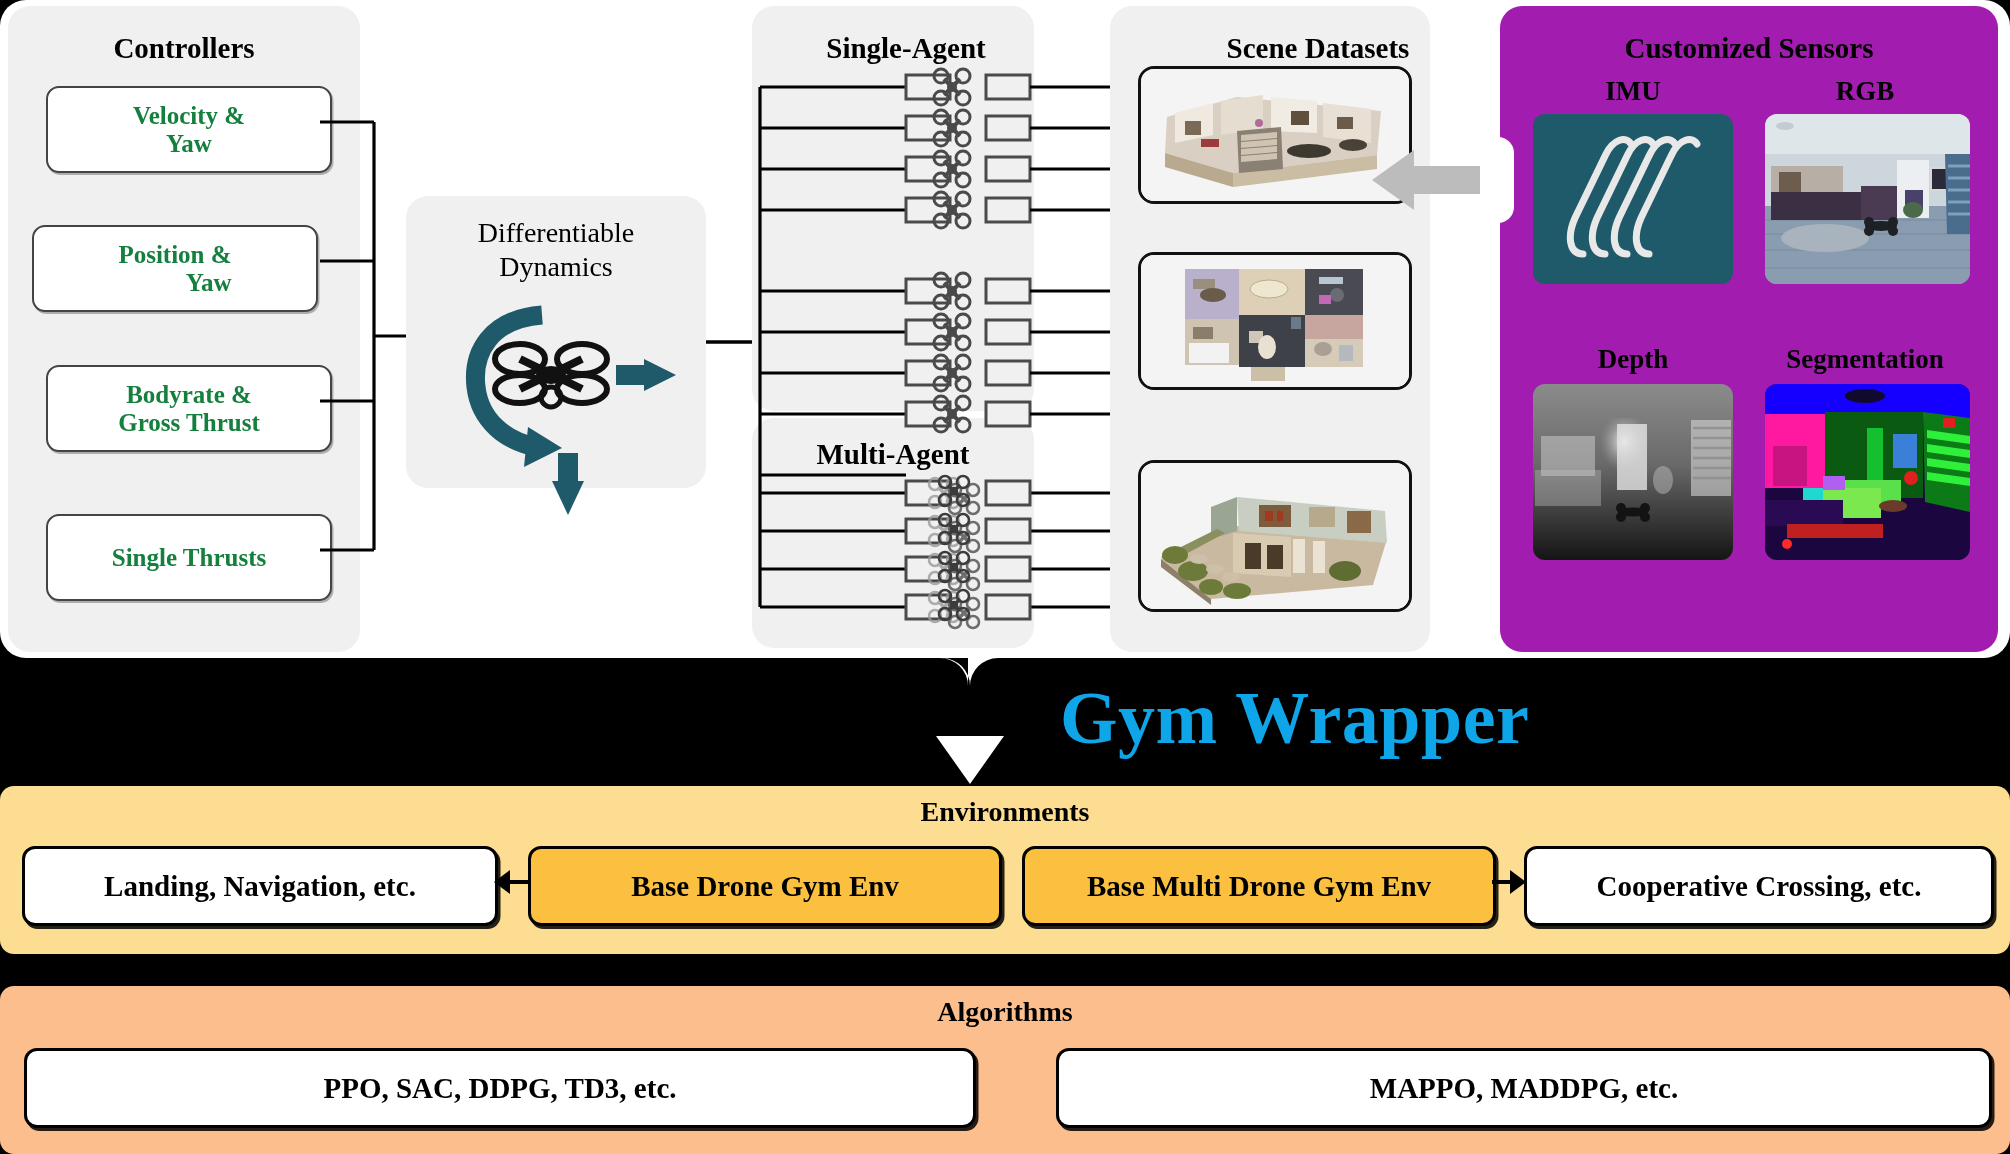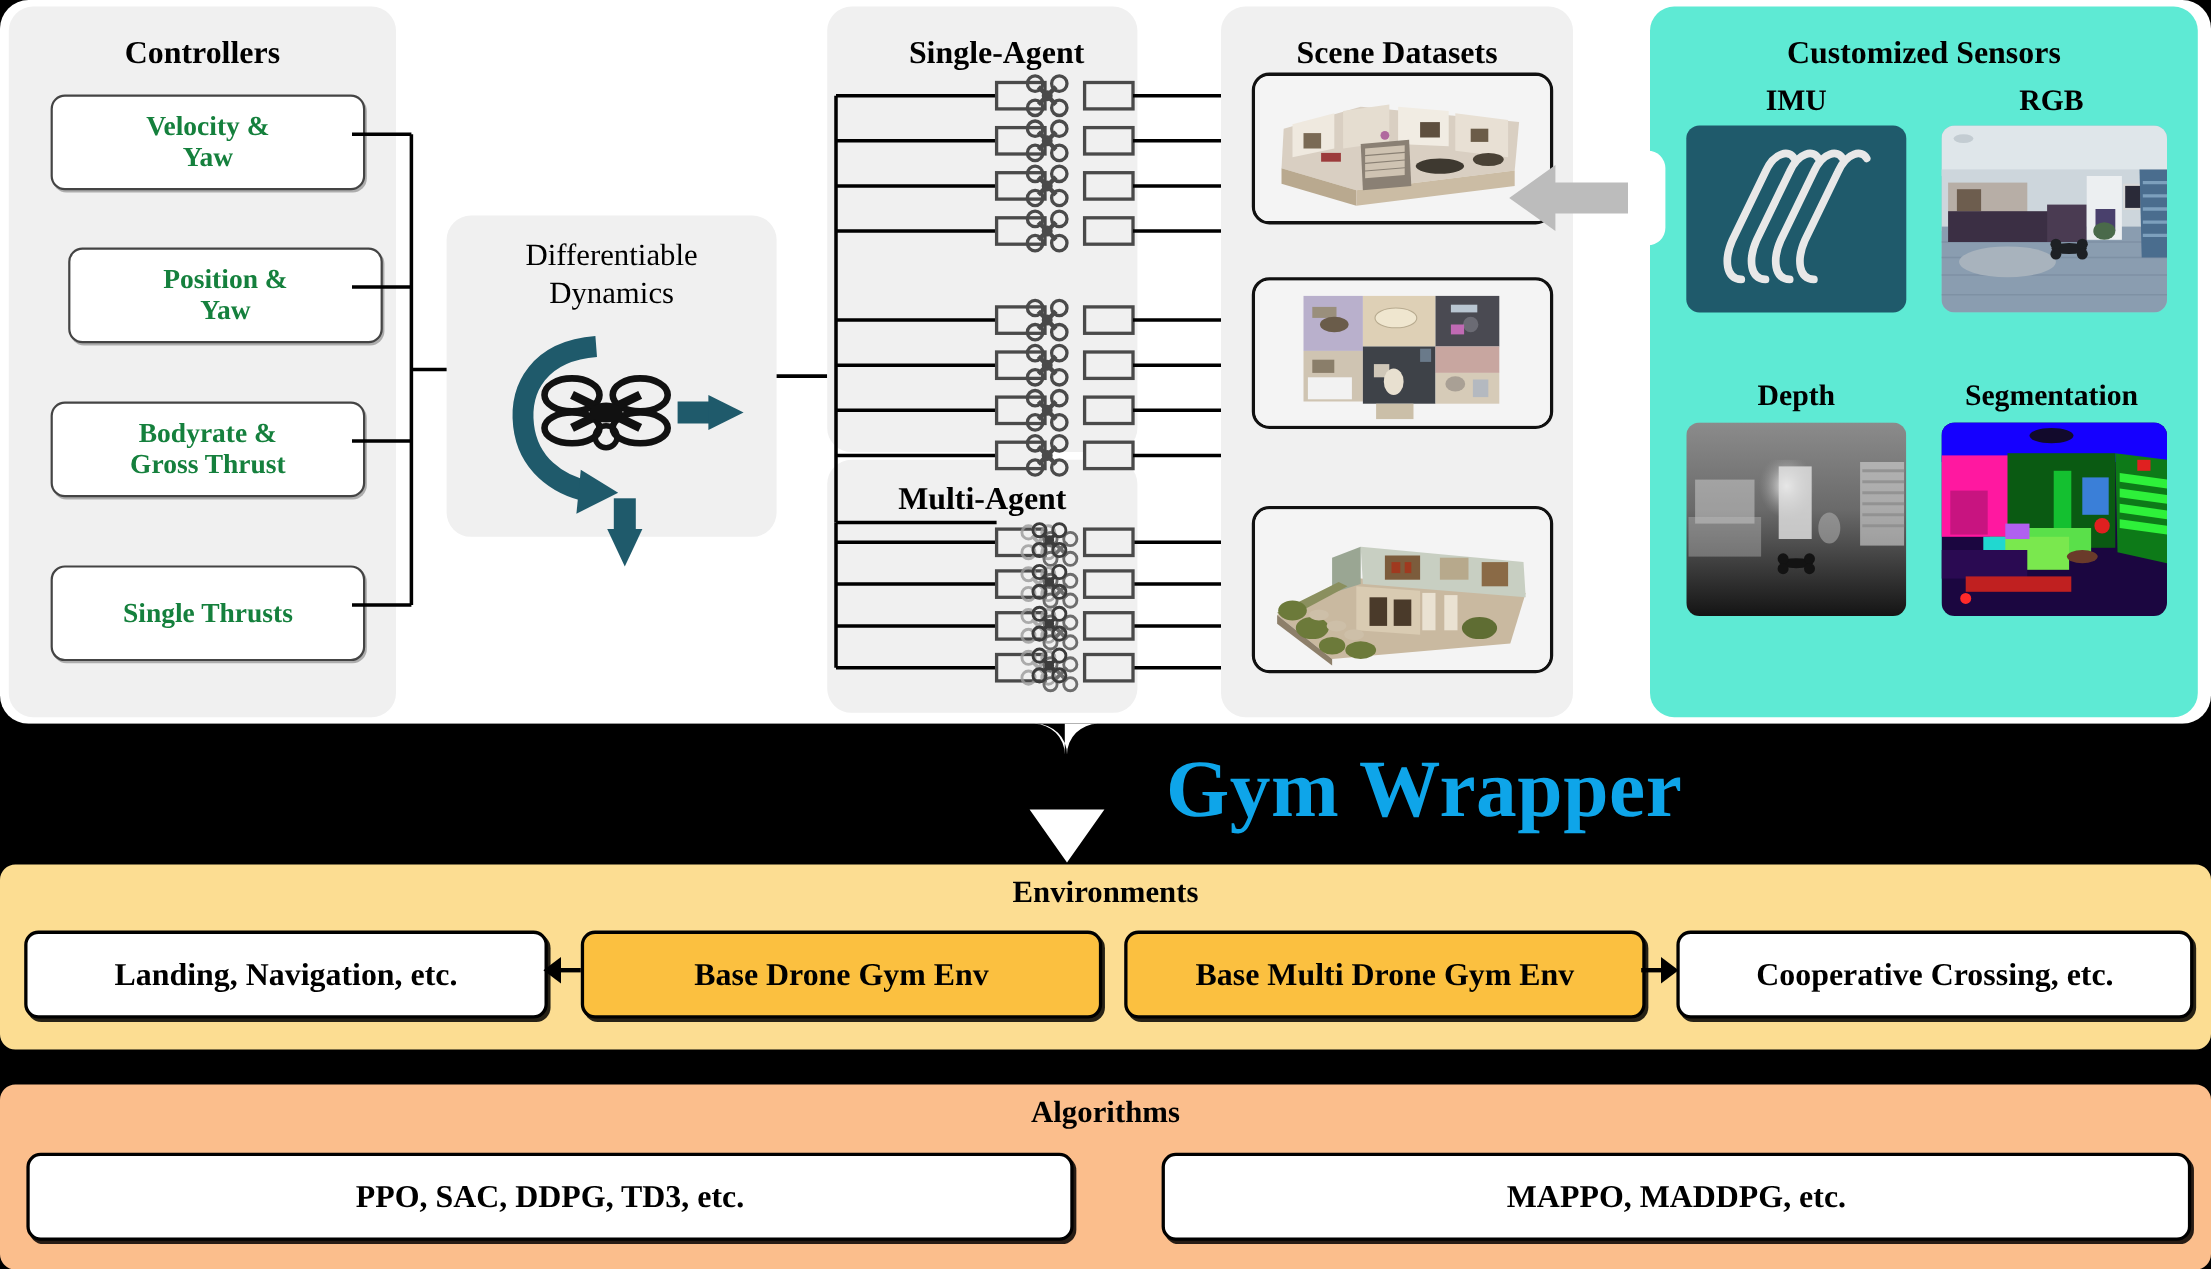--- a/index.html
+++ b/index.html
@@ -31,28 +31,28 @@
 
   
   #single-agent{left:752px;top:6px;width:282px;height:405px;}
   #single-agent-title{top:26px;font-size:29px;padding-left:13px;}
   
   #multi-agent{left:752px;top:418px;width:282px;height:230px;}
   #multi-agent-title{top:20px;font-size:29px;}
 
   
   #scenes{left:1110px;top:6px;width:320px;height:646px;}
-  #scenes-title{top:26px;font-size:29px;}
+  #scenes-title{top:26px;font-size:29px;margin-left:48px;}
 
   .scene-card{position:absolute;left:28px;width:268px;background:#f4f4f4;
               border:3px solid #111;border-radius:16px;overflow:hidden;}
 
   
   #sensors{position:absolute;left:1500px;top:6px;width:498px;height:646px;
-           background:#5eead4;border-radius:22px;}
+           background:#a21caf;border-radius:22px;}
   #sensors-title{top:26px;font-size:29px;}
   .sensor-label{position:absolute;font-weight:bold;font-size:27px;
                 text-align:center;color:#000;}
   .sensor-img{position:absolute;border-radius:12px;overflow:hidden;}
 
   
   #sensor-notch{position:absolute;left:1480px;top:137px;width:34px;height:86px;
                 background:#fff;border-radius:0 16px 16px 0;}
 
   
@@ -91,21 +91,21 @@
 <body>
 
 <div id="top-panel">
 
   <div class="soft-box" id="controllers">
     <div class="panel-title" id="controllers-title">Controllers</div>
 
     <div class="ctrl-box" style="left:38px;top:80px;width:282px;height:83px;">
       <span>Velocity &amp;<br>Yaw</span>
     </div>
-    <div class="ctrl-box" style="left:54px;top:219px;width:282px;height:83px;">
+    <div class="ctrl-box" style="left:24px;top:219px;width:282px;height:83px;text-align:right;">
       <span>Position &amp;<br>Yaw</span>
     </div>
     <div class="ctrl-box" style="left:38px;top:508px;width:282px;height:83px;">
       <span>Single Thrusts</span>
     </div>
     <div class="ctrl-box" style="left:38px;top:359px;width:282px;height:83px;">
       <span>Bodyrate &amp;<br>Gross Thrust</span>
     </div>
   </div>
 

